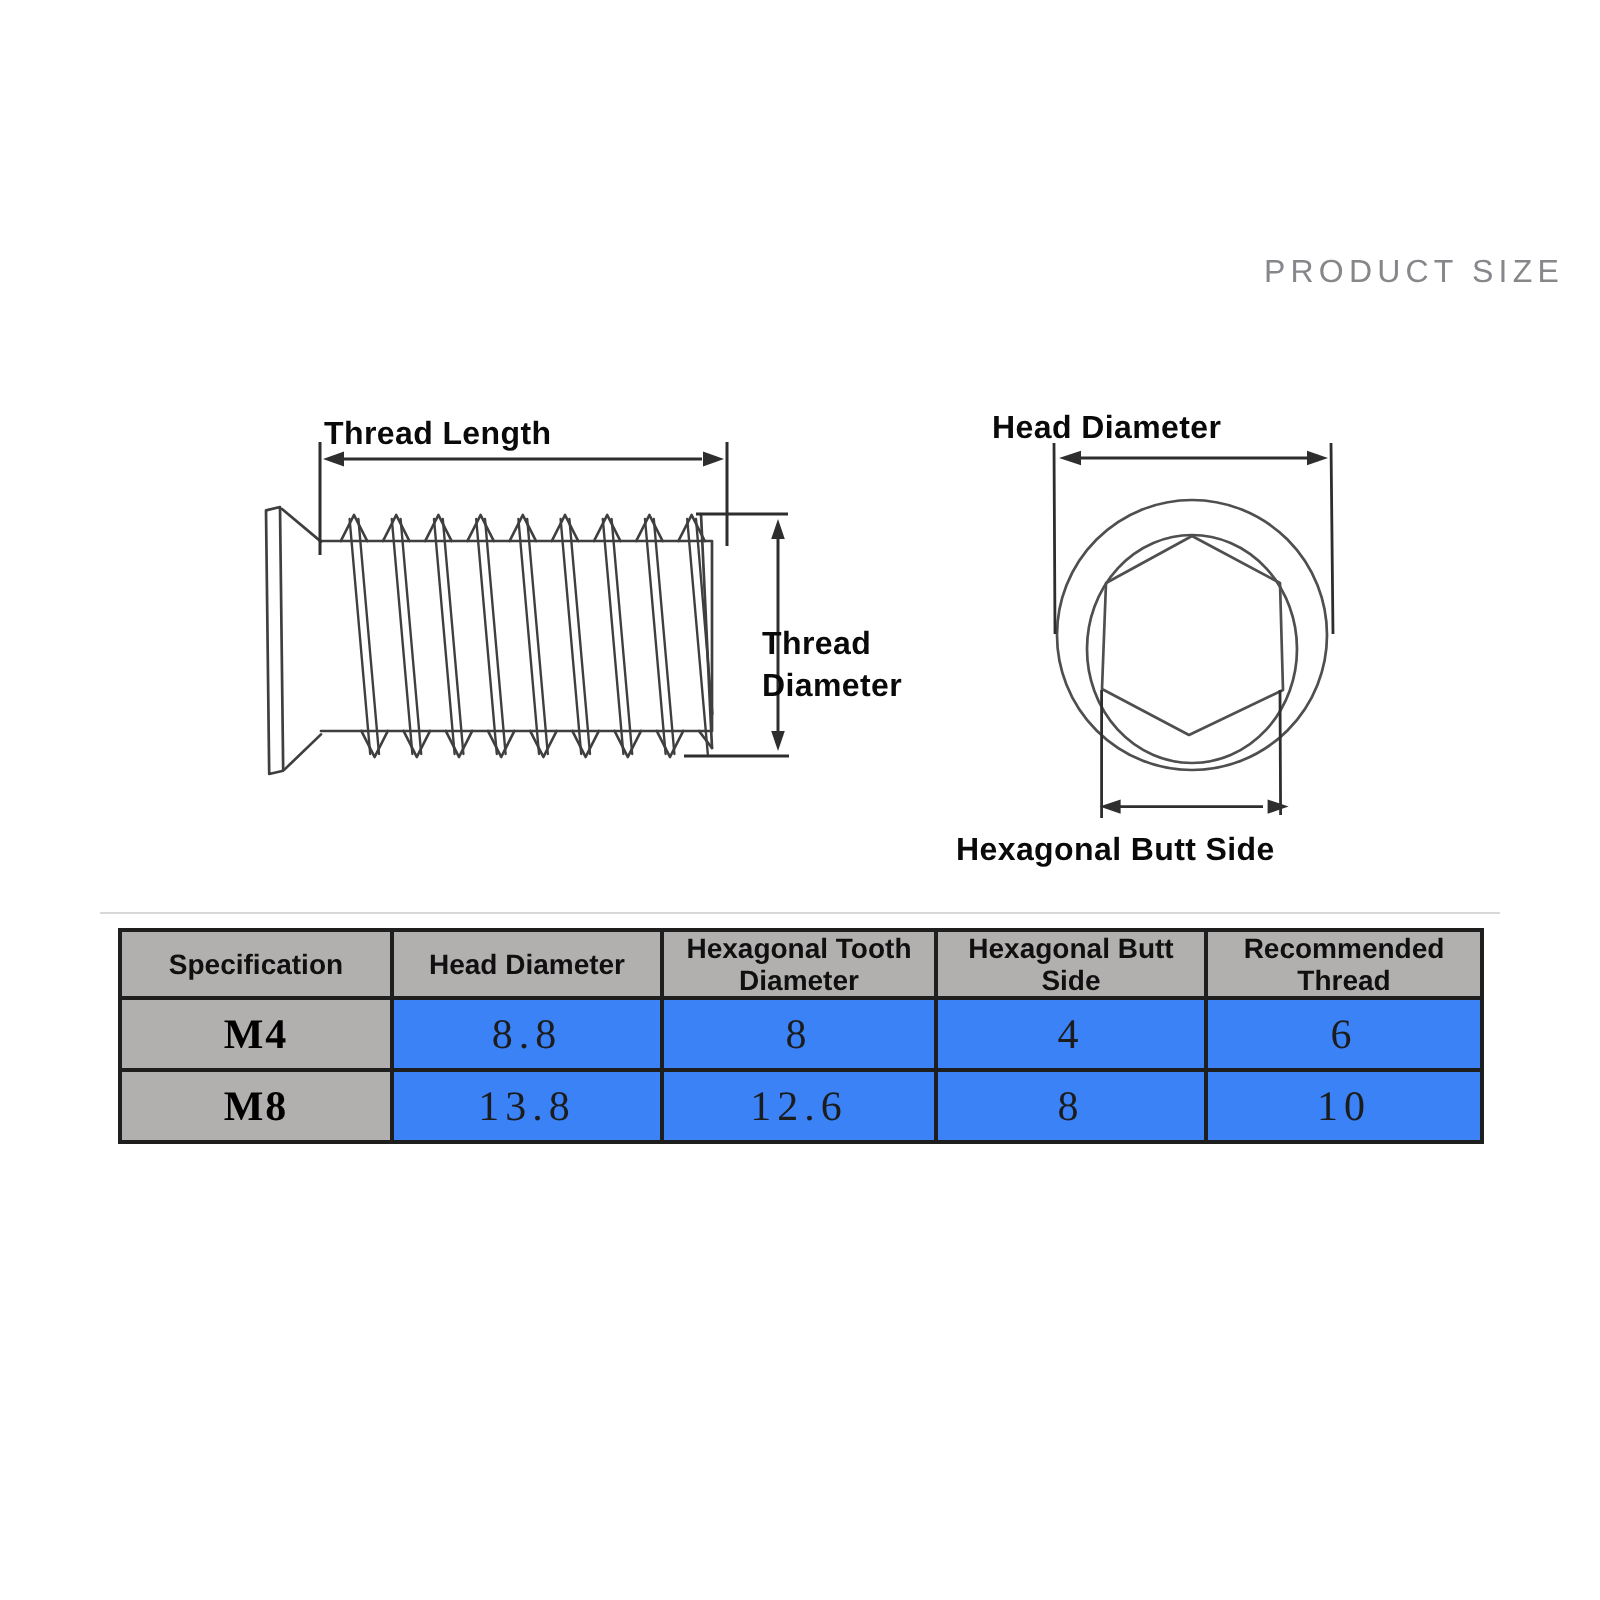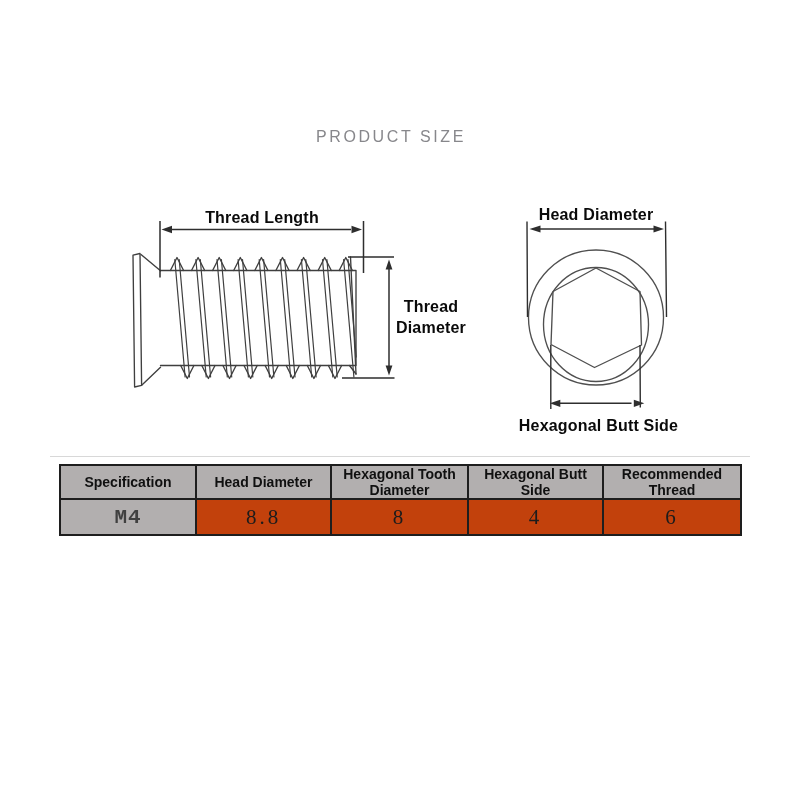--- a/index.html
+++ b/index.html
@@ -1,54 +1,54 @@
 <!DOCTYPE html>
 <html><head>
 <meta charset="utf-8">
 <style>
   html,body{margin:0;padding:0;}
   body{
     width:800px;height:800px;background:#ffffff;position:relative;overflow:hidden;
     font-family:"Liberation Sans",sans-serif;
   }
   .page-title{
-    position:absolute;left:0;top:128px;width:782px;text-align:center;
+    position:absolute;left:0;top:128px;width:782px;text-align:right;
     font-size:16px;letter-spacing:2.6px;color:#87878b;font-weight:400;
   }
   .dim-label{
     position:absolute;font-weight:bold;font-size:16px;color:#0a0a0a;
-    text-align:center;line-height:21px;letter-spacing:0.2px;
+    line-height:21px;letter-spacing:0.2px;
   }
   .lbl-thread-length{left:162px;top:207px;width:200px;}
-  .lbl-thread-diameter{left:381px;top:296px;width:100px;}
+  .lbl-thread-diameter{left:381px;top:312px;width:100px;}
   .lbl-head-diameter{left:496px;top:204px;width:200px;}
   .lbl-hex-butt{left:478px;top:415px;width:241px;}
   svg.drawing{position:absolute;left:0;top:0;}
   .separator{
     position:absolute;left:50px;top:456px;width:700px;height:0;
     border-top:1.5px solid #d8d8d8;
   }
   table.spec-table{
     position:absolute;left:59px;top:464px;width:681px;
     border-collapse:collapse;table-layout:fixed;
   }
   .spec-table th,.spec-table td{
     border:2px solid #1e1e1e;padding:0;text-align:center;vertical-align:middle;
   }
   .spec-table th{
     background:#b2afaf;font-family:"Liberation Sans",sans-serif;
     font-size:14px;font-weight:bold;color:#101010;line-height:16px;height:31px;
   }
   .spec-table td{height:34px;}
   .spec-table td.spec-name{
-    background:#b2afaf;font-family:Liberation Mono, monospace;font-weight:bold;
-    font-size:21px;color:#404040;letter-spacing:1px;
+    background:#b2afaf;font-family:Liberation Serif, serif;font-weight:bold;
+    font-size:21px;color:#000000;letter-spacing:1px;
   }
   .spec-table td.val{
-    background:#c2410c;font-family:"Liberation Serif",serif;
+    background:#3b82f6;font-family:"Liberation Serif",serif;
     font-size:21px;color:#1c1c1c;letter-spacing:3px;
   }
 </style>
 </head>
 <body>
 
 <div class="page-title">PRODUCT SIZE</div>
 
 <svg class="drawing" width="800" height="460" viewBox="0 0 800 460" fill="none">
 
@@ -155,14 +155,21 @@
     </tr>
   </thead>
   <tbody>
     <tr>
       <td class="spec-name">M4</td>
       <td class="val">8.8</td>
       <td class="val">8</td>
       <td class="val">4</td>
       <td class="val">6</td>
     </tr>
+    <tr>
+      <td class="spec-name">M8</td>
+      <td class="val">13.8</td>
+      <td class="val">12.6</td>
+      <td class="val">8</td>
+      <td class="val">10</td>
+    </tr>
   </tbody>
 </table>
 
 </body></html>

